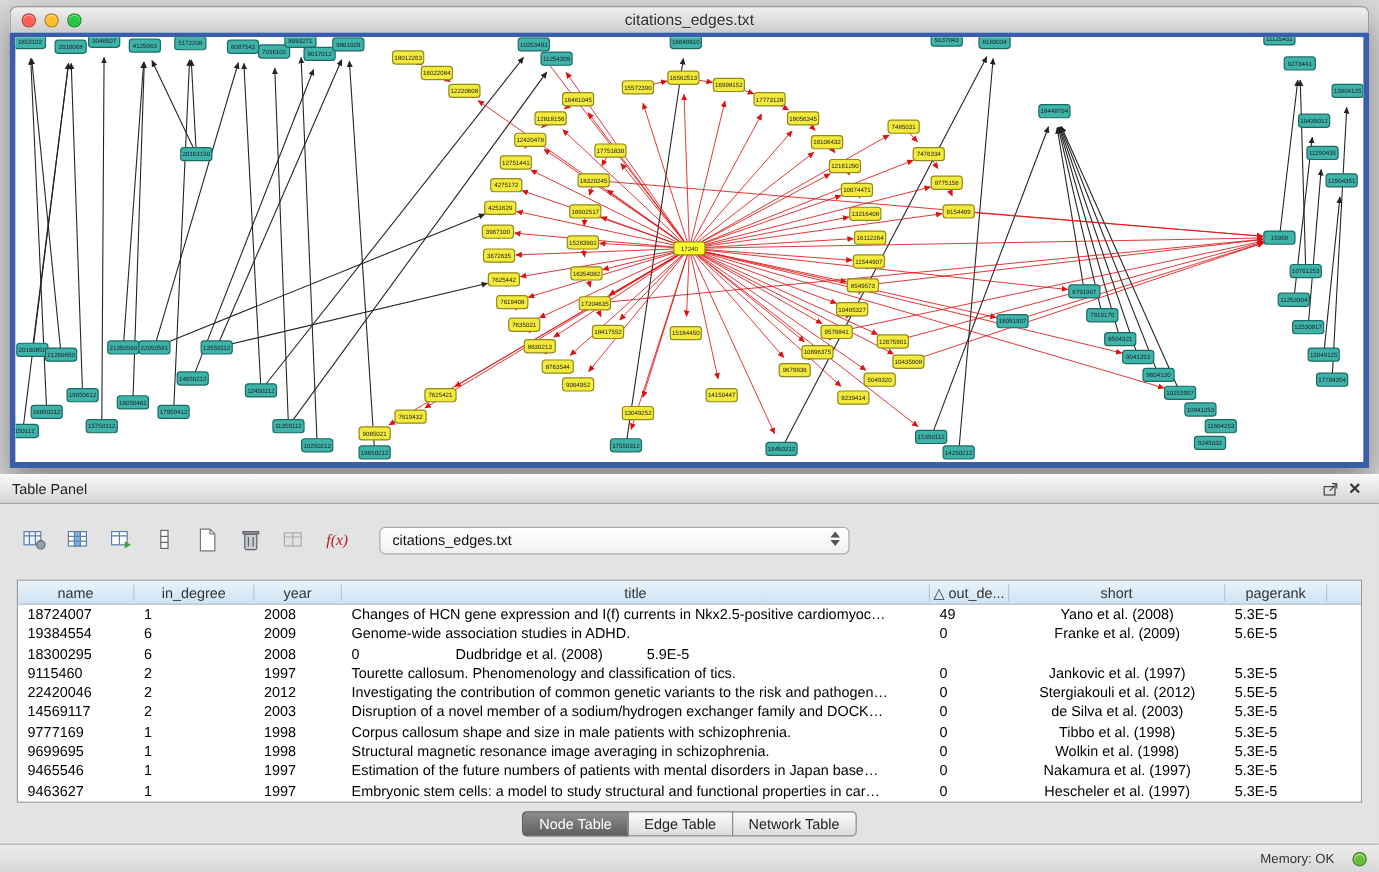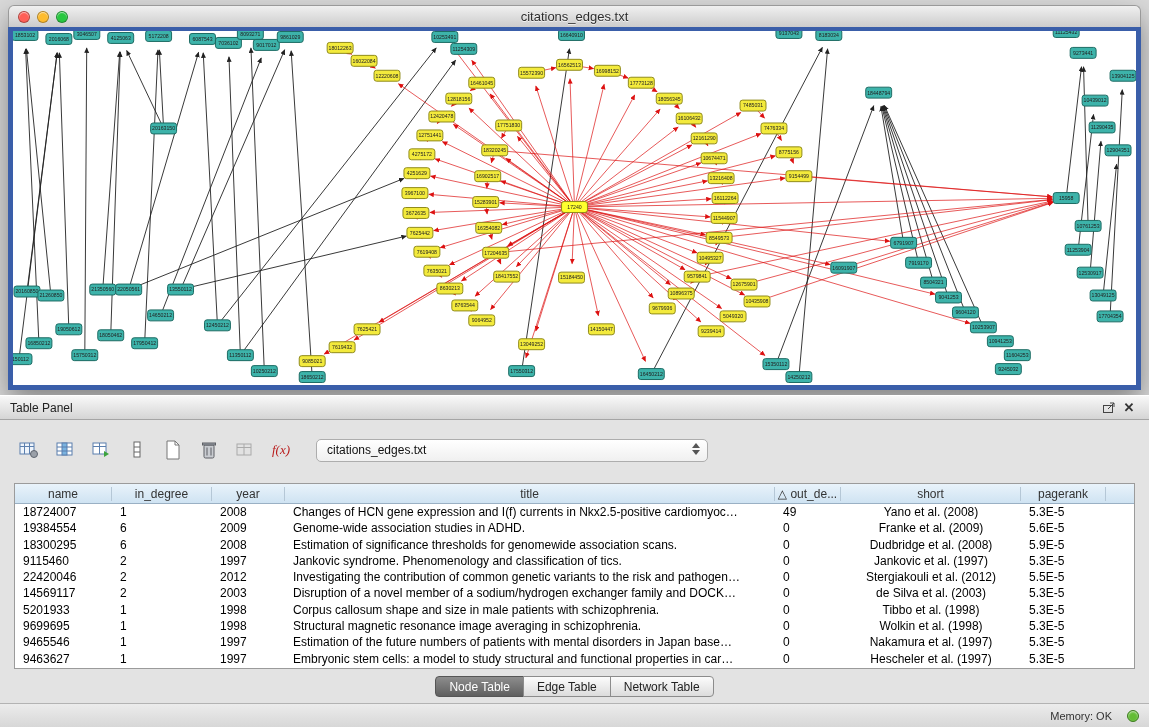--- a/index.html
+++ b/index.html
@@ -854,31 +854,30 @@
           <div class="td" style="width: 490px;">Genome-wide association studies in ADHD.</div>
           <div class="td" style="width: 66px;">0</div>
           <div class="td center" style="width: 180px;">Franke et al. (2009)</div>
           <div class="td" style="width: 85px;">5.6E-5</div>
           <div class="td fill"></div>
         </div>
         <div class="tr">
           <div class="td" style="width: 97px;">18300295</div>
           <div class="td" style="width: 100px;">6</div>
           <div class="td" style="width: 73px;">2008</div>
-          <div class="td" style="width: 490px;">Estimation of significance thresholds for genomewide association scans.</div>
           <div class="td" style="width: 66px;">0</div>
           <div class="td center" style="width: 180px;">Dudbridge et al. (2008)</div>
           <div class="td" style="width: 85px;">5.9E-5</div>
           <div class="td fill"></div>
         </div>
         <div class="tr">
           <div class="td" style="width: 97px;">9115460</div>
           <div class="td" style="width: 100px;">2</div>
           <div class="td" style="width: 73px;">1997</div>
-          <div class="td" style="width: 490px;">Jankovic syndrome. Phenomenology and classification of tics.</div>
+          <div class="td" style="width: 490px;">Tourette callosum. Phenomenology and classification of tics.</div>
           <div class="td" style="width: 66px;">0</div>
           <div class="td center" style="width: 180px;">Jankovic et al. (1997)</div>
           <div class="td" style="width: 85px;">5.3E-5</div>
           <div class="td fill"></div>
         </div>
         <div class="tr">
           <div class="td" style="width: 97px;">22420046</div>
           <div class="td" style="width: 100px;">2</div>
           <div class="td" style="width: 73px;">2012</div>
           <div class="td" style="width: 490px;">Investigating the contribution of common genetic variants to the risk and pathogen…</div>
@@ -891,21 +890,21 @@
           <div class="td" style="width: 97px;">14569117</div>
           <div class="td" style="width: 100px;">2</div>
           <div class="td" style="width: 73px;">2003</div>
           <div class="td" style="width: 490px;">Disruption of a novel member of a sodium/hydrogen exchanger family and DOCK…</div>
           <div class="td" style="width: 66px;">0</div>
           <div class="td center" style="width: 180px;">de Silva et al. (2003)</div>
           <div class="td" style="width: 85px;">5.3E-5</div>
           <div class="td fill"></div>
         </div>
         <div class="tr">
-          <div class="td" style="width: 97px;">5201933</div>
+          <div class="td" style="width: 97px;">9777169</div>
           <div class="td" style="width: 100px;">1</div>
           <div class="td" style="width: 73px;">1998</div>
           <div class="td" style="width: 490px;">Corpus callosum shape and size in male patients with schizophrenia.</div>
           <div class="td" style="width: 66px;">0</div>
           <div class="td center" style="width: 180px;">Tibbo et al. (1998)</div>
           <div class="td" style="width: 85px;">5.3E-5</div>
           <div class="td fill"></div>
         </div>
         <div class="tr">
           <div class="td" style="width: 97px;">9699695</div>

